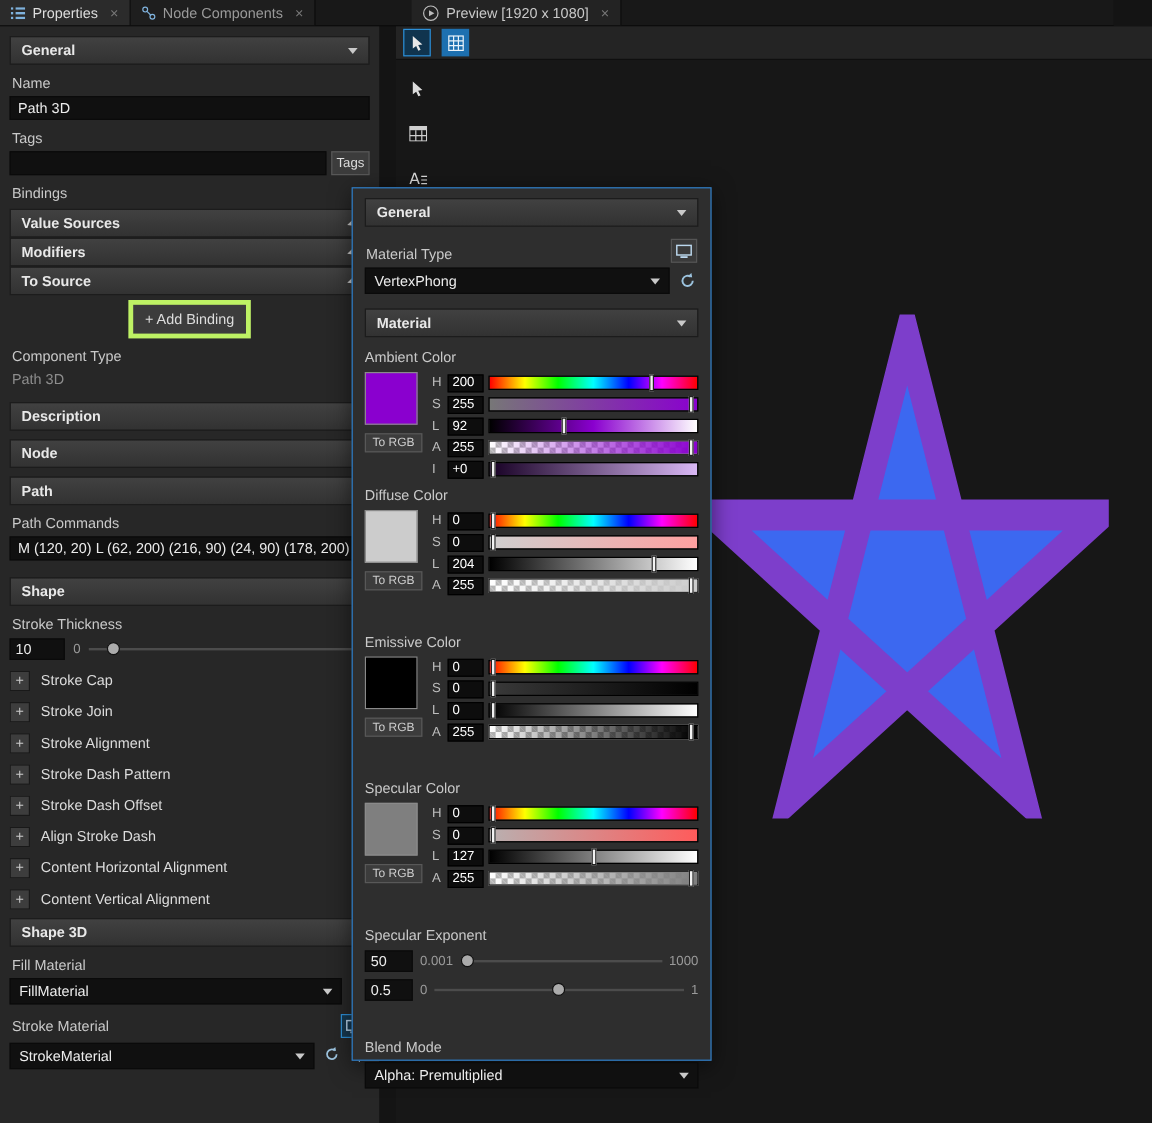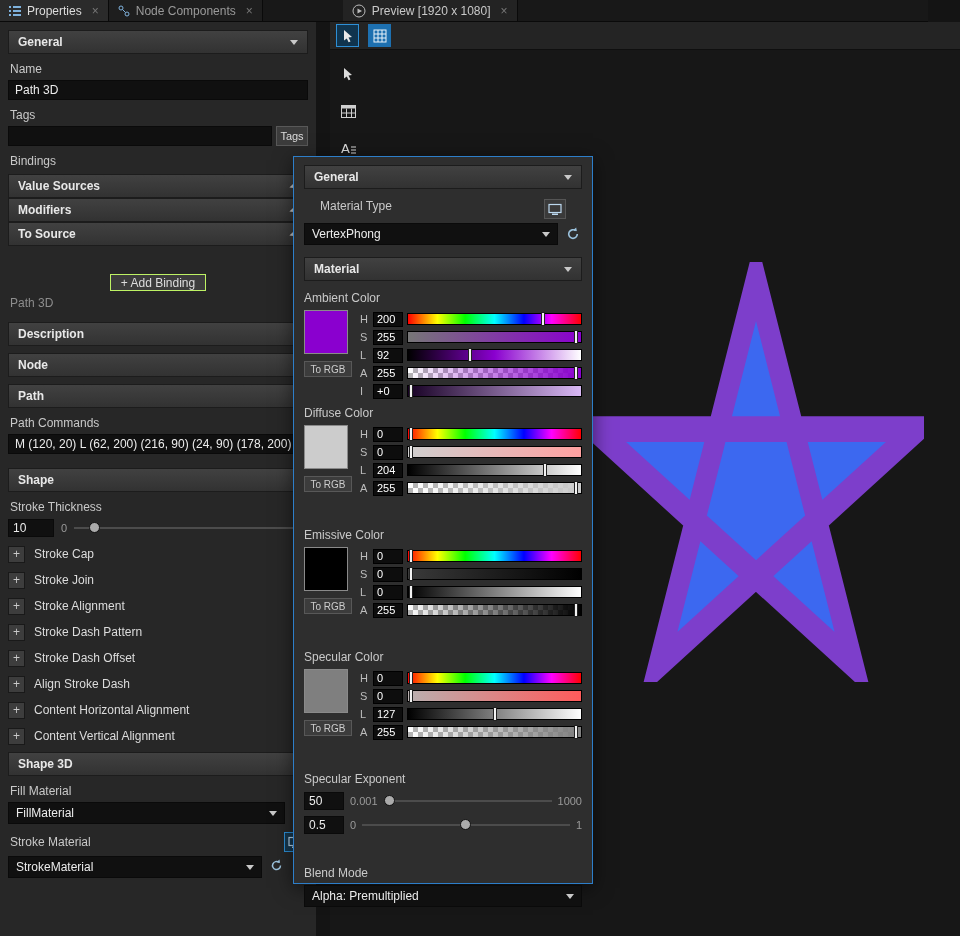--- a/index.html
+++ b/index.html
@@ -17,21 +17,21 @@
 .sechdr{margin:8px 8px 0;height:24px;background:linear-gradient(#414141,#323232);border:1px solid #1c1c1c;display:flex;align-items:center;padding:0 9px;font-weight:bold;color:#e8e8e8}
 .sechdr .chev{margin-left:auto}
 .chev{width:0;height:0;border-left:4px solid transparent;border-right:4px solid transparent;border-top:5px solid #c9c9c9}
 .chev.col{transform:rotate(-45deg)}
 .mt6{margin-top:6px}.mt7{margin-top:7px}.mt12{margin-top:12px}.mt14{margin-top:14px}.mt16{margin-top:0}
 .lbl{margin:8px 10px 0;color:#c9c9c9}
 .tinput{display:block;margin:4px 8px 0;width:300px;height:20px;background:#101010;border:1px solid #0a0a0a;color:#ececec;font:12px "Liberation Sans",sans-serif;padding:0 6px}
 .tagsrow{display:flex;margin:4px 8px 0;gap:4px}
 .tagsrow .tinput{flex:1;margin:0}
 .tagsbtn{width:32px;height:20px;background:#3c3c3c;border:1px solid #585858;color:#ddd;font:11px "Liberation Sans",sans-serif}
-.addb{display:block;margin:28px auto 0;height:17px;background:#3c3c3c;border:1px solid #bef264;color:#ddd;font:12px "Liberation Sans",sans-serif;padding:0 10px}
+.addb{display:block;margin:4px auto 0;height:32px;background:#3c3c3c;border:4px solid #bef264;color:#ddd;font:12px "Liberation Sans",sans-serif;padding:0 10px}
 .ctypeval{margin:5px 10px 0;color:#8d8d8d}
 .srow{display:flex;align-items:center;margin:4px 8px 0;gap:7px;height:20px}
 .ninput{width:46px;height:18px;background:#101010;border:1px solid #0a0a0a;color:#ececec;font:12px "Liberation Sans",sans-serif;padding:0 4px}
 .minmax{color:#9a9a9a;font-size:11px}
 .slider{position:relative;flex:1;height:16px}
 .sline{position:absolute;left:0;right:0;top:7px;height:2px;background:#4c4c4c}
 .sdot{position:absolute;top:2px;width:11px;height:11px;border-radius:50%;background:#ababab;border:1px solid #111;margin-left:-6px}
 .prow{display:flex;align-items:center;margin:6px 8px 0;height:20px;gap:9px;color:#dcdcdc}
 .plusbtn{width:17px;height:17px;background:#3d3d3d;border:1px solid #191919;color:#c9c9c9;text-align:center;line-height:15px;font-size:12px}
 .matrow{display:flex;align-items:flex-start;margin:4px 8px 0;gap:5px}
@@ -48,21 +48,21 @@
 .pv-toolbar{height:28px;background:#242424;display:flex;align-items:center;gap:9px;padding:0 6px;border-bottom:1px solid #0f0f0f}
 .pv-btn{width:23px;height:23px;display:flex;align-items:center;justify-content:center}
 .pv-btn.outline{border:1px solid #2d8fd6;background:#10344e}
 .pv-btn.fill{background:#1d70b0}
 .pv-side{position:absolute;left:6px;top:40px;display:flex;flex-direction:column;gap:13px;align-items:center}
 .pv-tool{width:24px;height:24px;display:flex;align-items:center;justify-content:center}
 .star{position:absolute;left:258px;top:240px}
 
 .popup{position:absolute;left:293px;top:156px;width:300px;height:728px;background:#2e2e2e;border:1px solid #2d7ec9;z-index:20;padding:6px 10px;box-shadow:0 4px 18px rgba(0,0,0,.55)}
 .popup .sechdr{margin:2px 0 10px}
-.plabelrow{display:flex;align-items:flex-start;margin:0 16px 4px}
+.plabelrow{display:flex;align-items:flex-end;margin:0 1px 4px}
 .plabel{color:#c9c9c9}
 .pdd-row{display:flex;align-items:center;gap:6px;margin-bottom:12px}
 .clabel{margin:0 0 5px;color:#c9c9c9}
 .g6{margin-top:6px}.g16{margin-top:31px}
 .cblock{display:flex;margin-bottom:4px}
 .cleft{width:56px}
 .swatch{width:44px;height:44px;border:1px solid #8a8a8a}
 .torgb{margin-top:7px;width:48px;height:16px;background:#3c3c3c;border:1px solid #585858;color:#ccc;font:10px "Liberation Sans",sans-serif}
 .crows{flex:1}
 .crow{display:flex;align-items:center;height:18px;gap:4px}
@@ -153,20 +153,21 @@
     <span>Modifiers</span>
     <span class="chev col"></span>
   </div>
   <div class="sechdr mt16">
     <span>To Source</span>
     <span class="chev col"></span>
   </div>
 
   <button class="addb"><span>+</span> <span>Add Binding</span></button>
 
+  <div class="lbl mt12">Component Type</div>
   <div class="ctypeval">Path 3D</div>
 
   <div class="sechdr mt12">
     <span>Description</span>
   </div>
   <div class="sechdr mt7">
     <span>Node</span>
   </div>
   <div class="sechdr mt7">
     <span>Path</span>

